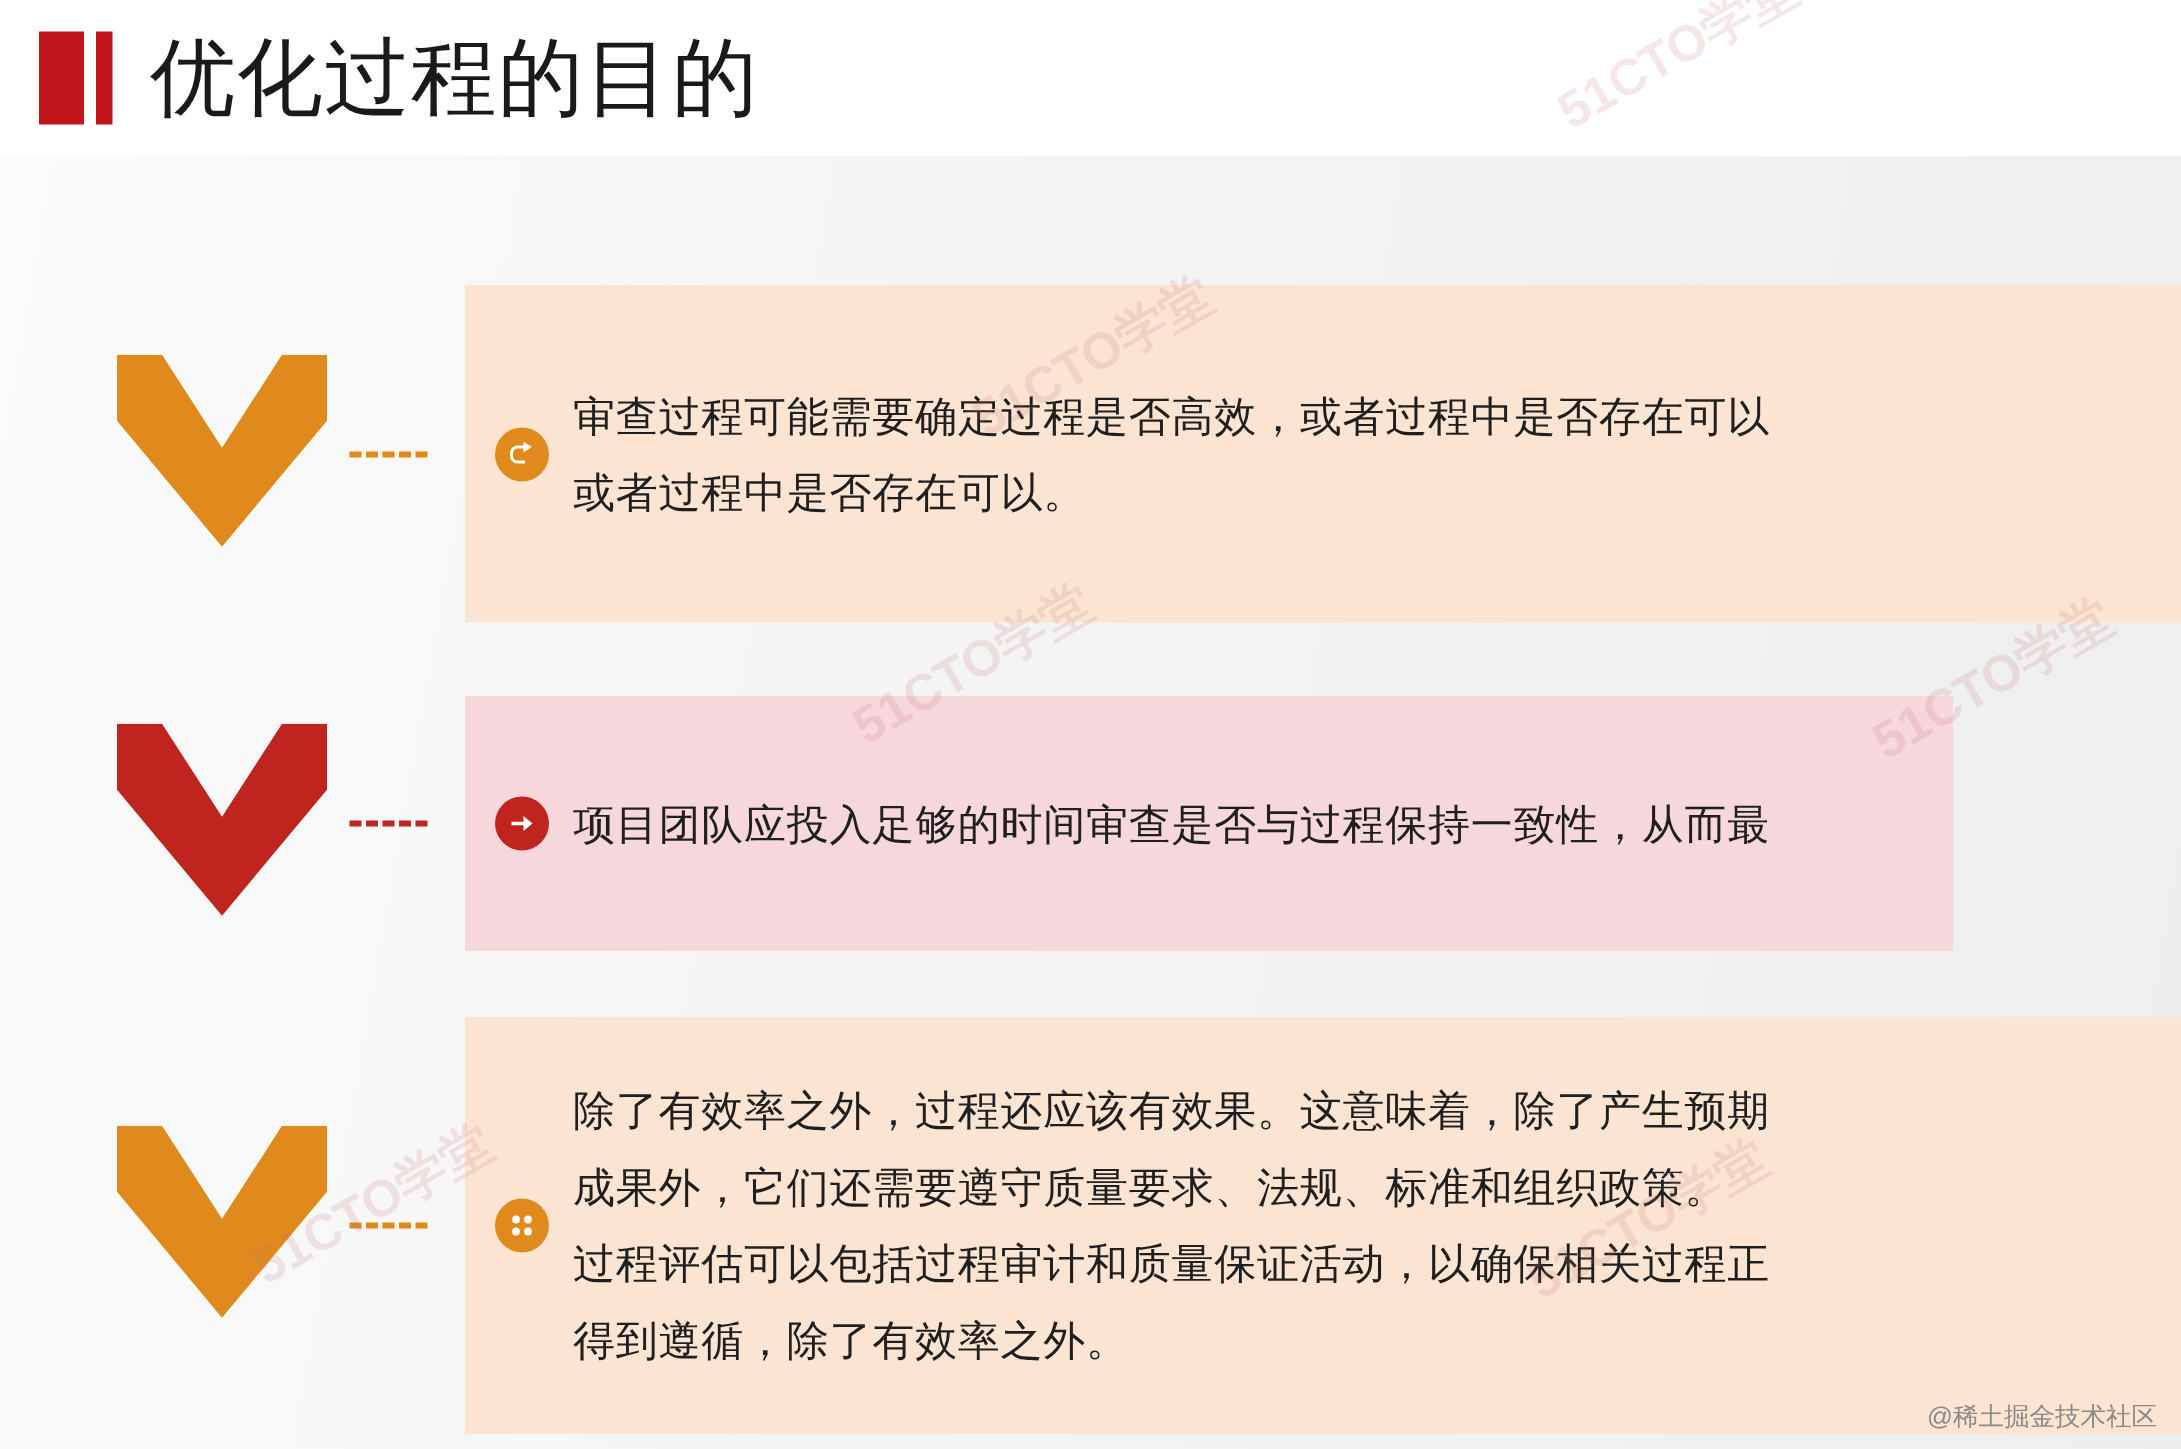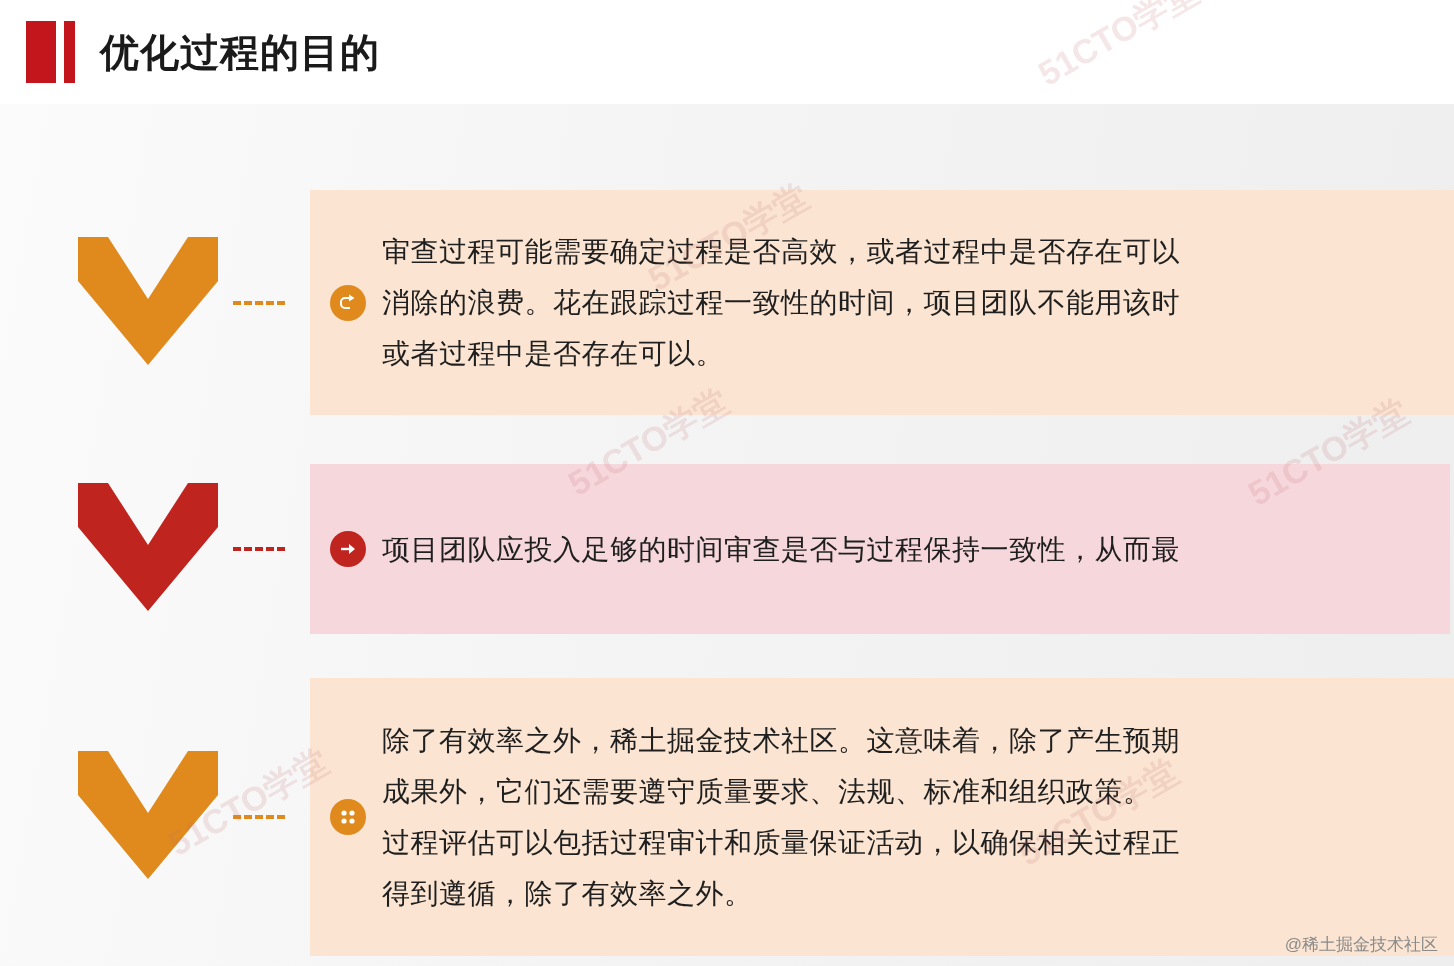--- a/index.html
+++ b/index.html
@@ -48,24 +48,24 @@
   }
   .header-mark .bar-b {
     position: absolute;
     left: 38px; top: 0;
     width: 11px;
     height: 62px;
     background: #c3161c;
   }
   .header-title {
     margin-left: 22px;
-    font-size: 39px;
+    font-size: 57px;
     line-height: 1;
     color: #1a1a1a;
-    font-weight: 700;
+    font-weight: 400;
     letter-spacing: 1px;
     white-space: nowrap;
   }
   
   .row {
     position: absolute;
     display: flex;
     align-items: center;
   }
   .row-1 { left: 0; top: 190px; width: 1454px; height: 225px; }
@@ -99,21 +99,21 @@
   .panel {
     position: relative;
     flex: none;
     box-sizing: border-box;
     display: flex;
     align-items: center;
     padding-left: 72px;
     padding-right: 28px;
   }
   .panel-1 { width: 1144px; height: 225px; background: #fbe5d2; }
-  .panel-2 { width: 1140px; height: 170px; background: #f6d7dc; }
+  .panel-2 { width: 992px; height: 170px; background: #f6d7dc; }
   .panel-3 { width: 1144px; height: 278px; background: #fbe5d2; }
 
   .bullet-icon {
     position: absolute;
     left: 20px;
     top: 50%;
     transform: translateY(-50%);
     width: 36px;
     height: 36px;
     border-radius: 50%;
@@ -185,21 +185,20 @@
     </div>
     <div class="panel panel-1">
       <div class="bullet-icon orange">
         <svg width="20" height="20" viewBox="0 0 20 20">
           <path d="M14 5 H7 a4 4 0 0 0 -4 4 v2 a4 4 0 0 0 4 4 h5" fill="none" stroke="#ffffff" stroke-width="2"></path>
           <polygon points="11,1.5 16.5,5 11,8.5" fill="#ffffff"></polygon>
         </svg>
       </div>
       <div class="panel-text">
         <p>审查过程可能需要确定过程是否高效，或者过程中是否存在可以</p>
-        <p>消除的浪费。花在跟踪过程一致性的时间，项目团队不能用该时</p>
         <p>或者过程中是否存在可以。</p>
       </div>
     </div>
   </div>
 
   <div class="row row-2">
     <div class="chev-wrap">
       <div class="chevron">
         <svg width="140" height="128" viewBox="0 0 140 128">
           <polygon points="0,0 30,0 70,62 110,0 140,0 140,44 70,128 0,44" fill="#c0241f"></polygon>
@@ -232,21 +231,21 @@
     <div class="panel panel-3">
       <div class="bullet-icon orange">
         <svg width="18" height="18" viewBox="0 0 18 18">
           <circle cx="5" cy="5" r="2.6" fill="#ffffff"></circle>
           <circle cx="13" cy="5" r="2.6" fill="#ffffff"></circle>
           <circle cx="5" cy="13" r="2.6" fill="#ffffff"></circle>
           <circle cx="13" cy="13" r="2.6" fill="#ffffff"></circle>
         </svg>
       </div>
       <div class="panel-text">
-        <p>除了有效率之外，稀土掘金技术社区。这意味着，除了产生预期</p>
+        <p>除了有效率之外，过程还应该有效果。这意味着，除了产生预期</p>
         <p>成果外，它们还需要遵守质量要求、法规、标准和组织政策。</p>
         <p>过程评估可以包括过程审计和质量保证活动，以确保相关过程正</p>
         <p>得到遵循，除了有效率之外。</p>
       </div>
     </div>
   </div>
 
   <div class="wm wm-1">51CTO学堂</div>
   <div class="wm wm-2">51CTO学堂</div>
   <div class="wm wm-3">51CTO学堂</div>

